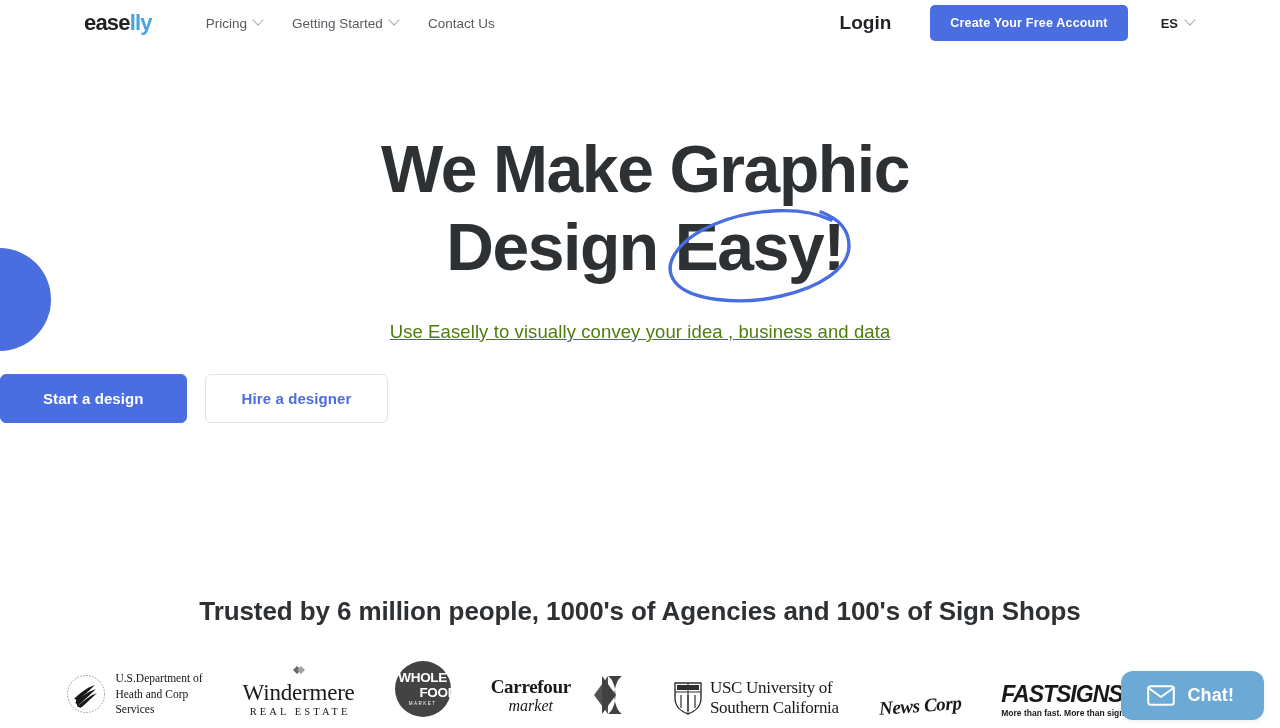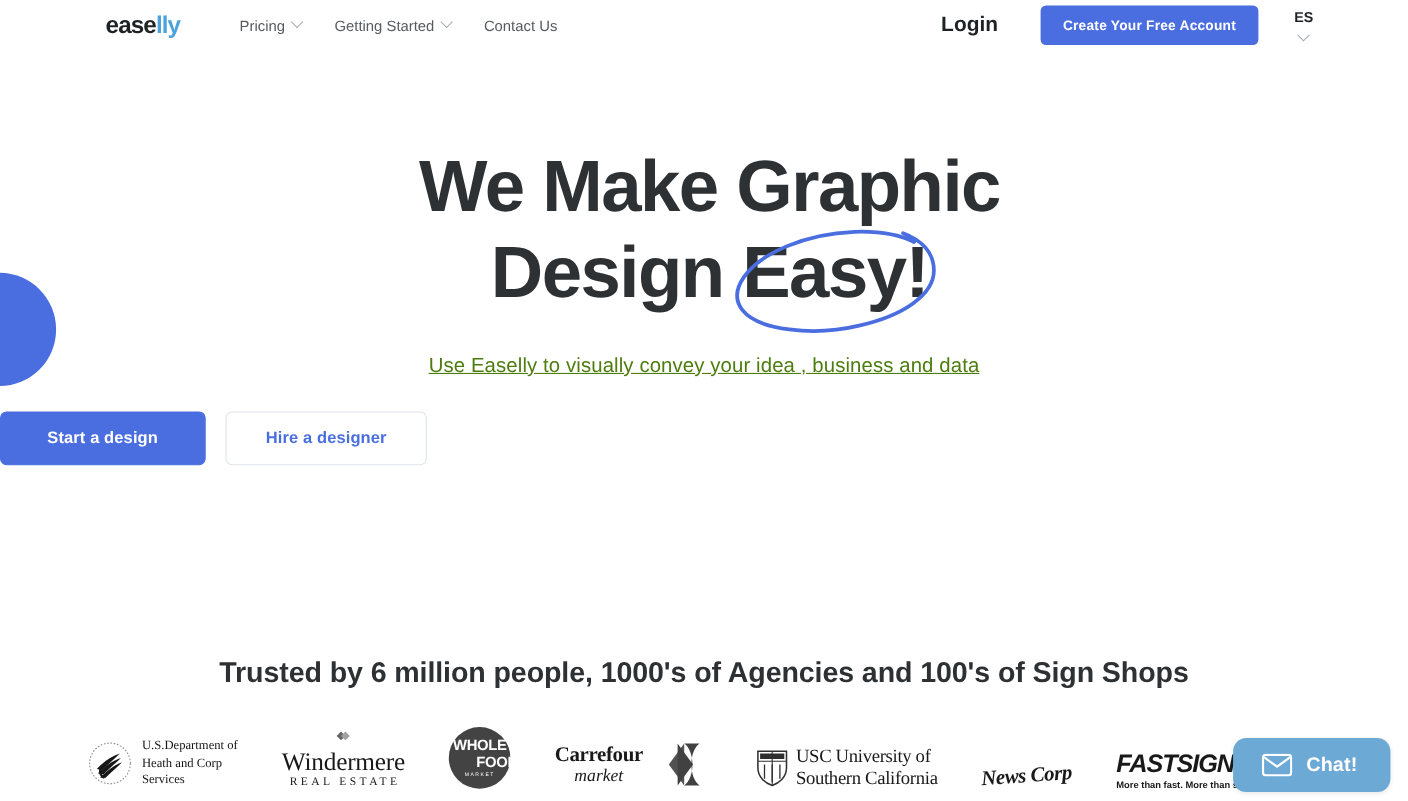--- a/index.html
+++ b/index.html
@@ -34,21 +34,20 @@
 
   
   .navbar {
     position: relative;
     z-index: 20;
     height: 46px;
     display: flex;
     align-items: center;
     padding: 0 86px 0 84px;
     background: #ffffff;
-    margin-left: 12px;
   }
 
   .logo {
     font-size: 22px;
     font-weight: bold;
     letter-spacing: -0.8px;
     line-height: 1;
     white-space: nowrap;
     user-select: none;
   }
@@ -113,21 +112,20 @@
 
   .lang {
     display: flex;
     align-items: center;
     gap: 8px;
     margin-left: 33px;
     font-size: 13px;
     font-weight: bold;
     color: #1f2225;
     cursor: pointer;
-    flex-direction: column;
   }
 
   
   .hero {
     position: relative;
     text-align: center;
     padding-top: 85px;
   }
 
   .headline {
@@ -205,21 +203,21 @@
     font-size: 26px;
     color: #2e3134;
     letter-spacing: -0.1px;
     white-space: nowrap;
   }
 
   .logo-strip {
     margin-top: 32px;
     display: flex;
     align-items: flex-end;
-    justify-content: space-between;
+    justify-content: center;
     gap: 40px;
     padding: 0 80px;
     filter: grayscale(100%);
   }
   .logo-cell {
     display: flex;
     align-items: flex-end;
     justify-content: center;
     height: 58px;
   }

